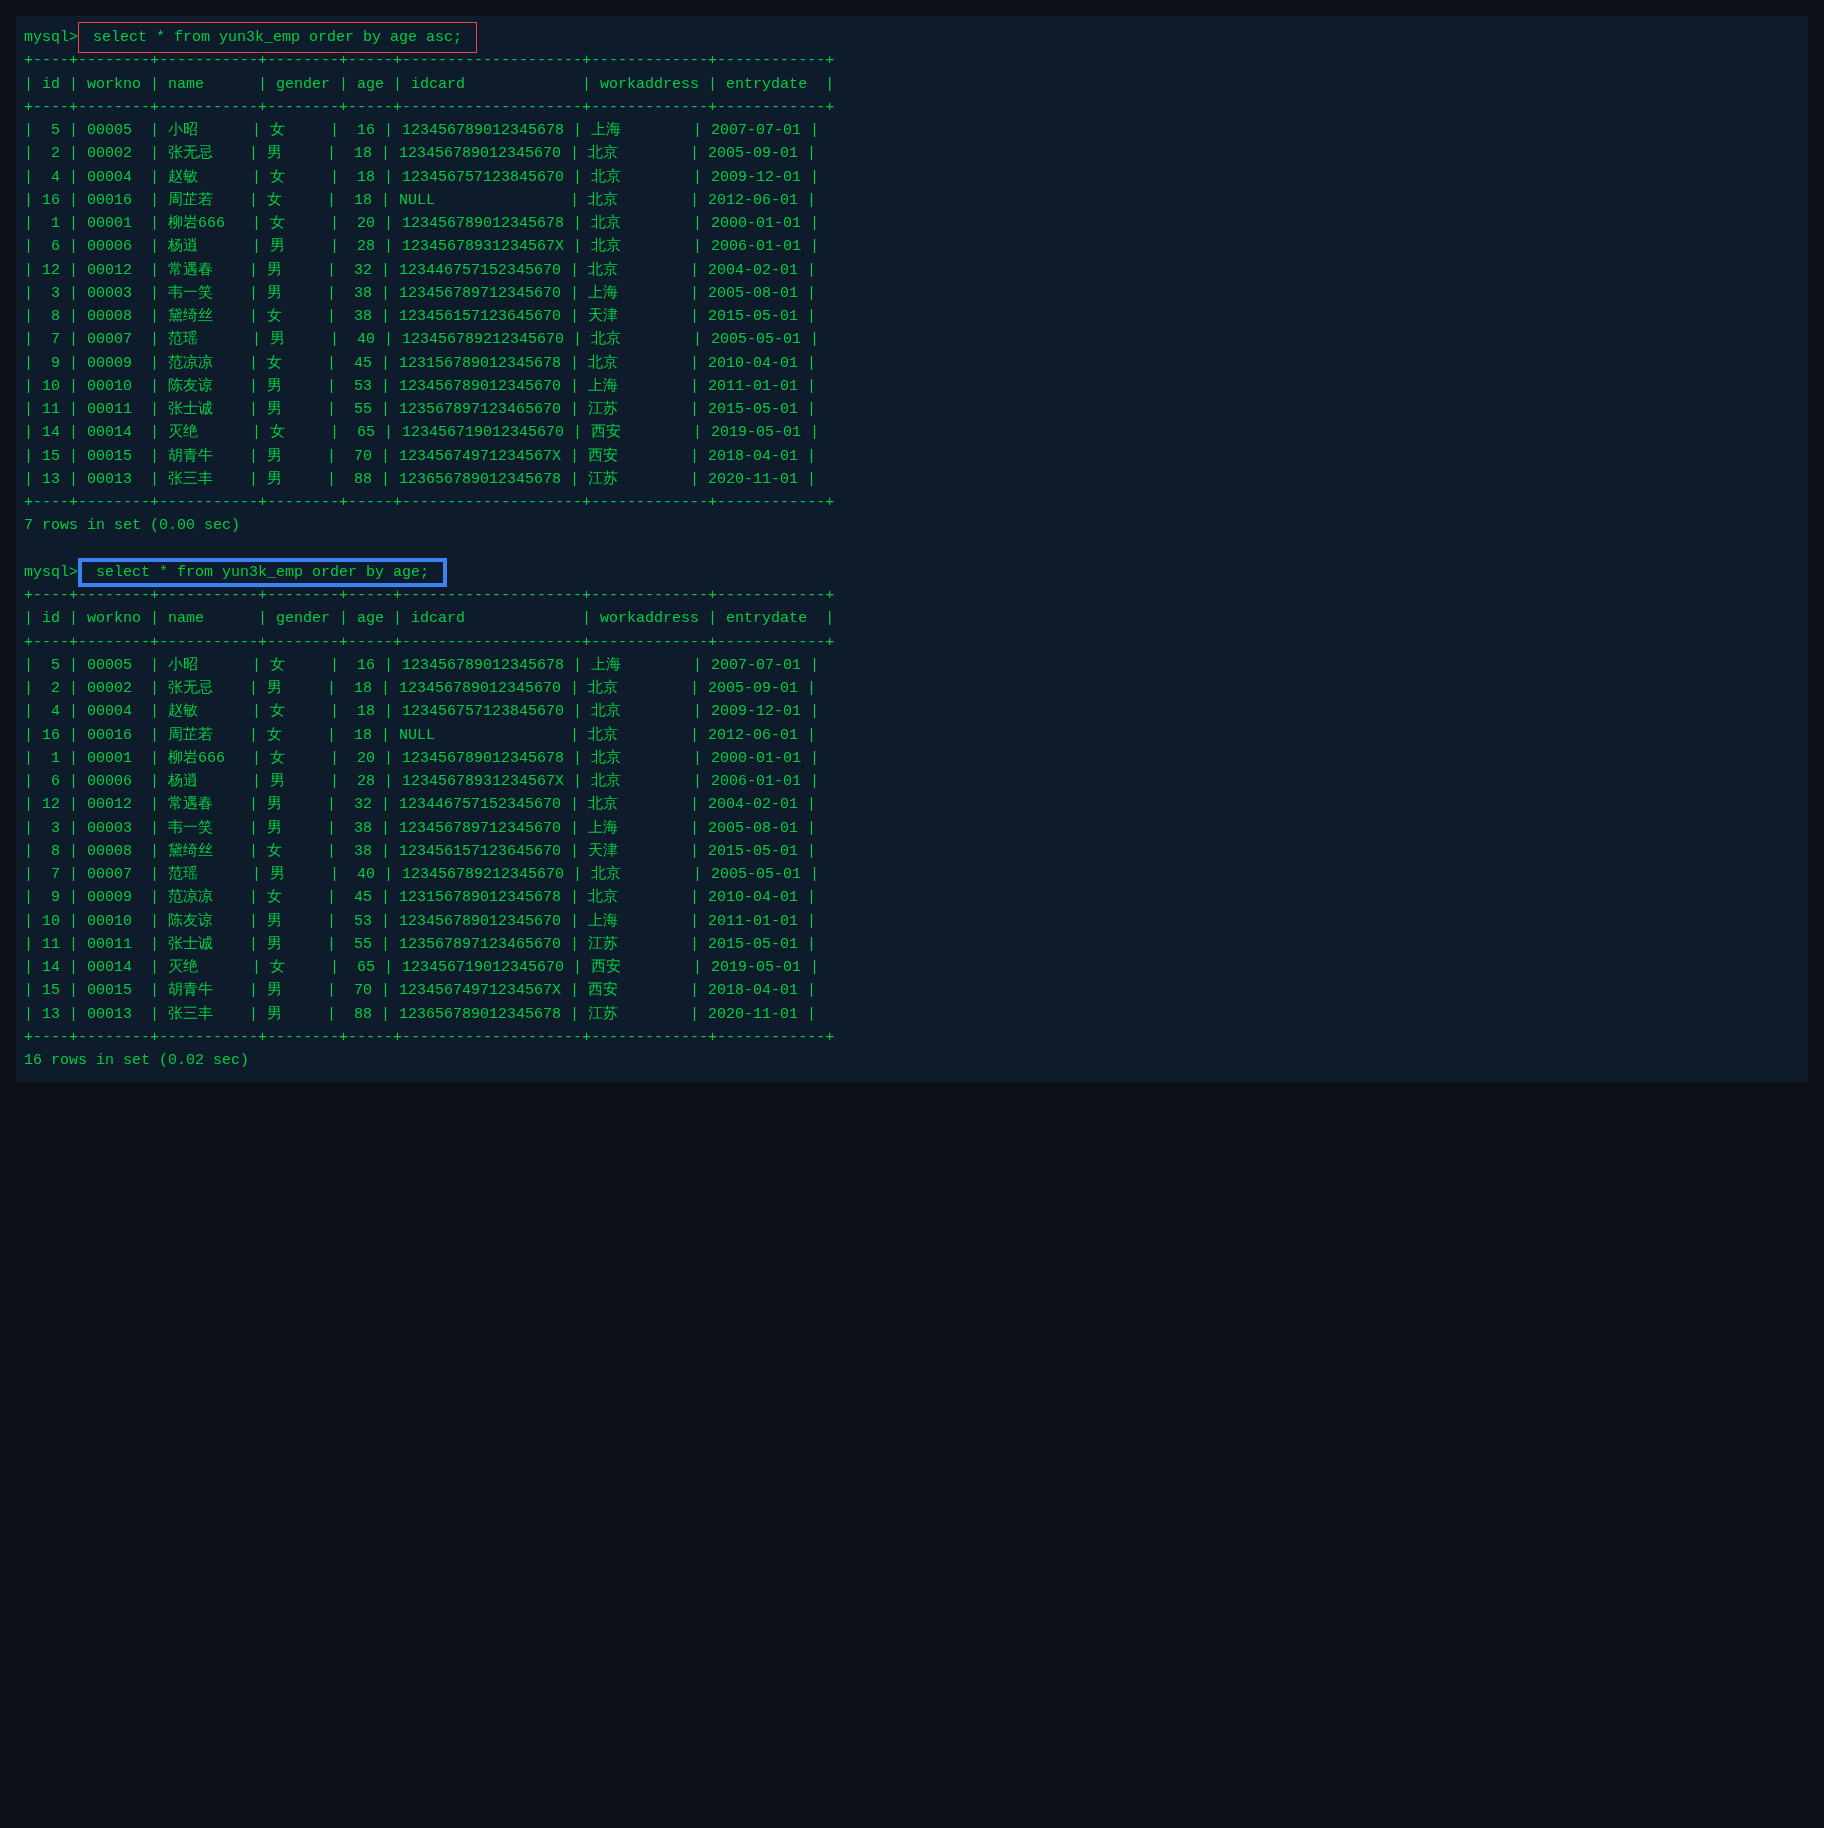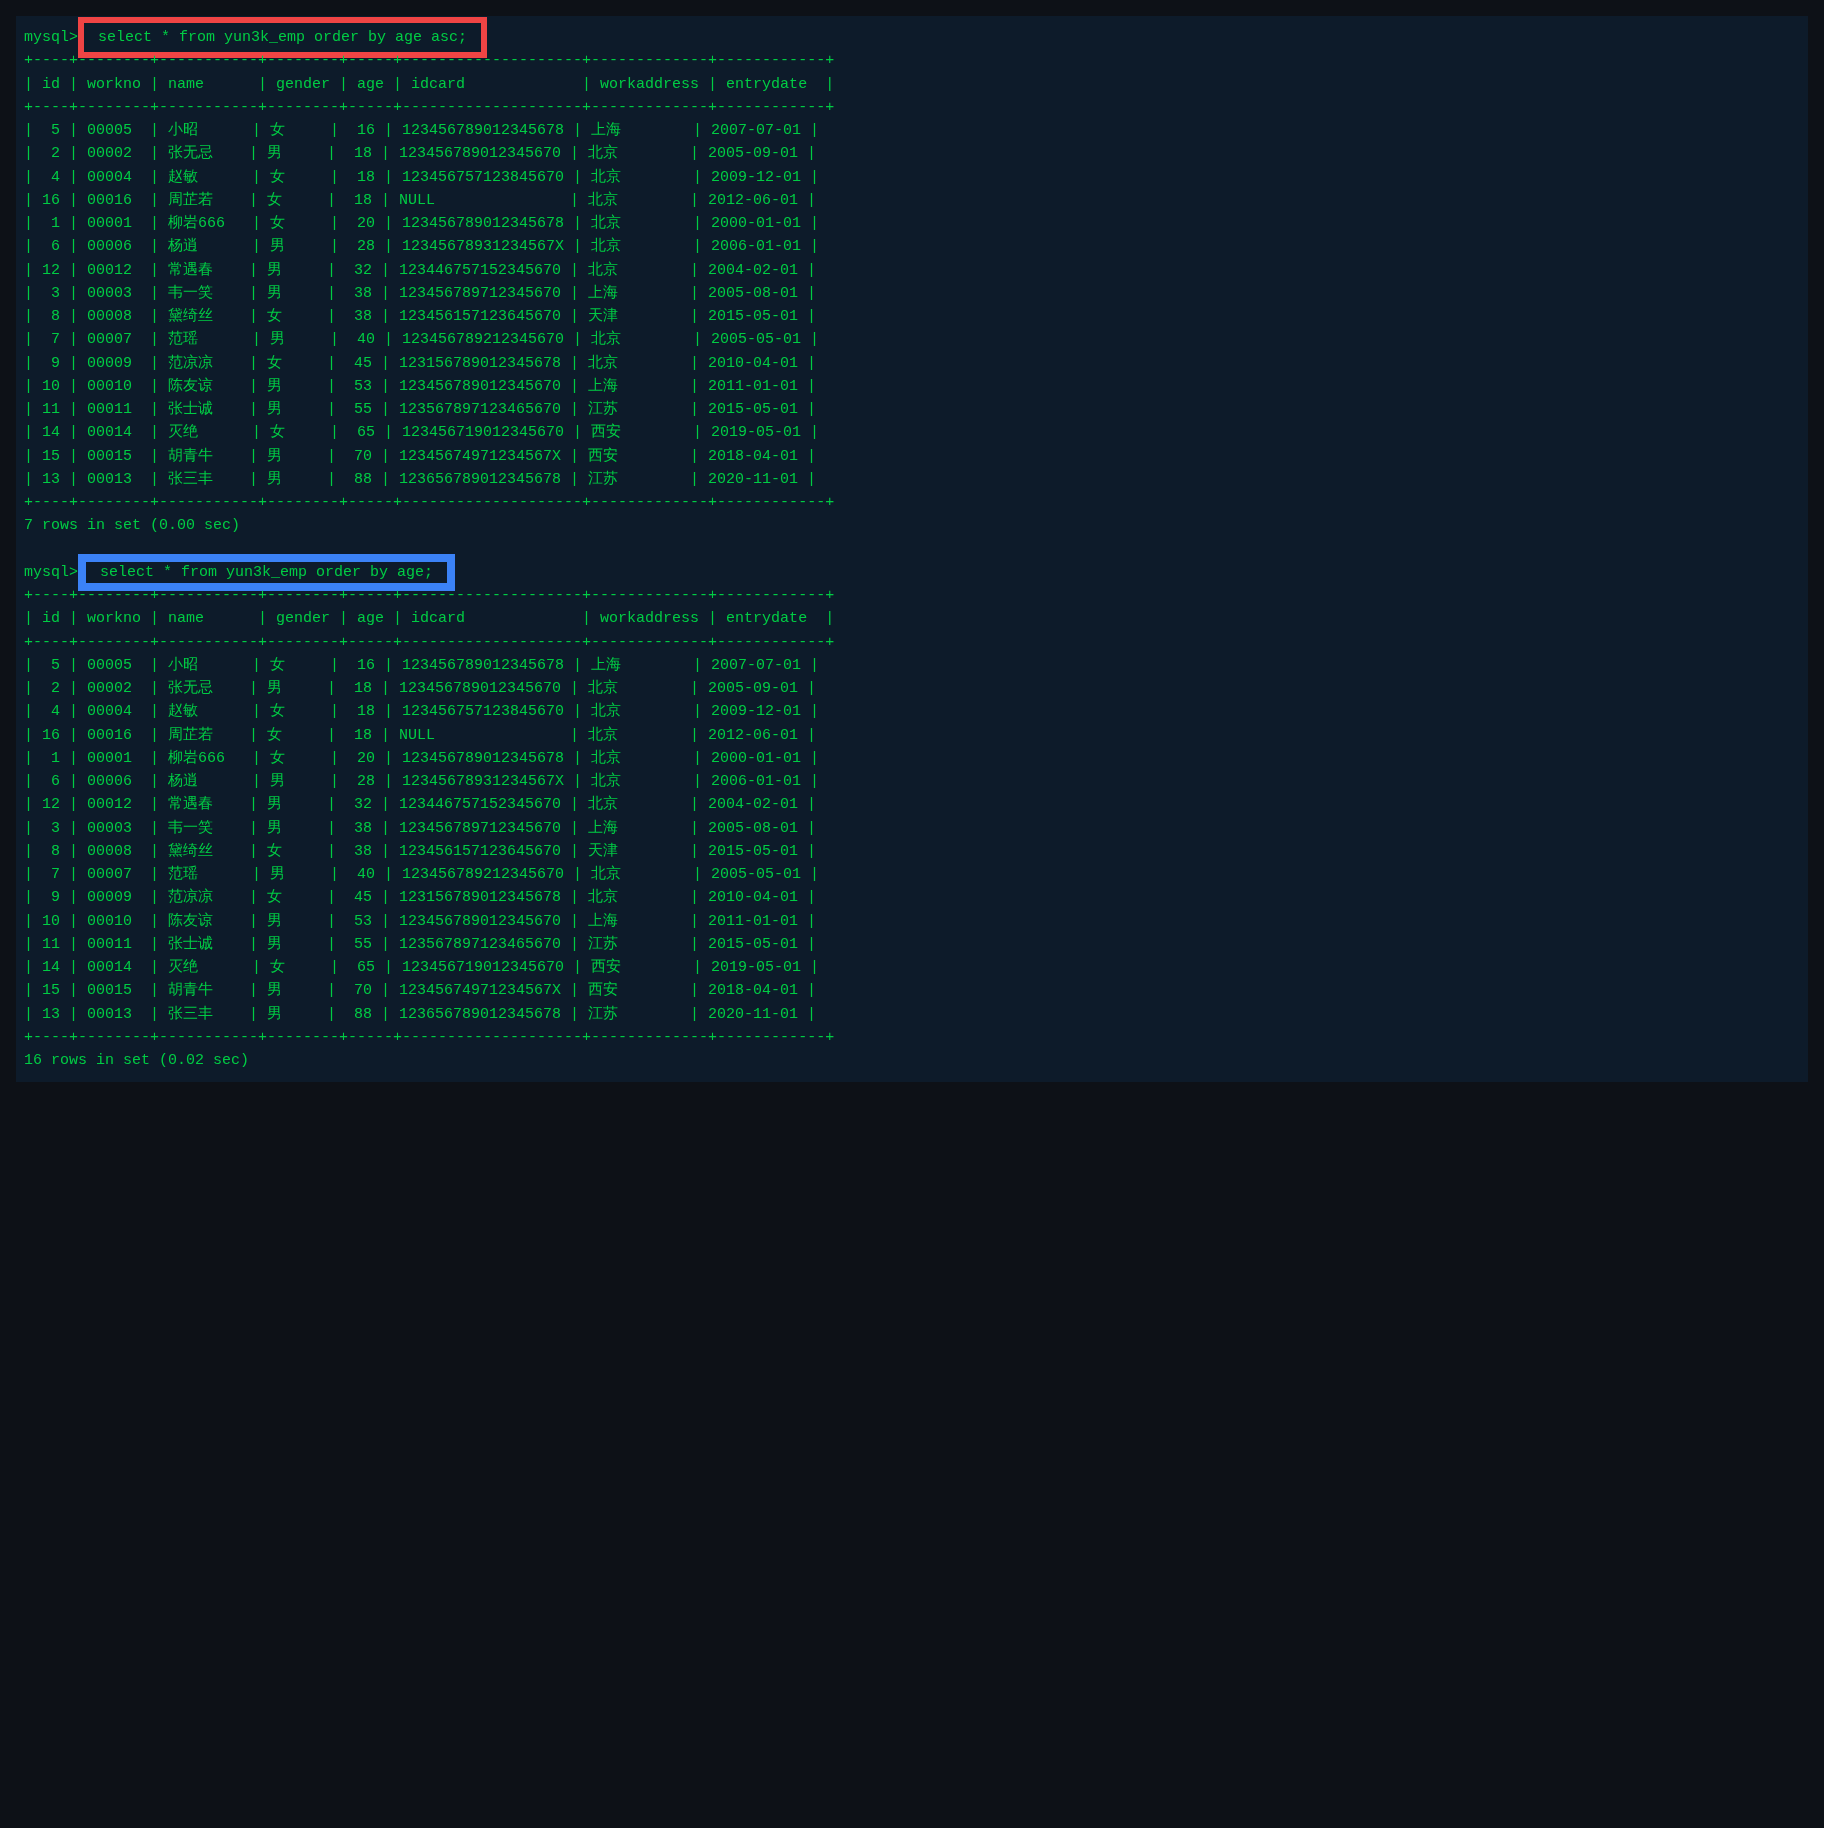--- a/index.html
+++ b/index.html
@@ -20,21 +20,21 @@
       font-size: 15px;
       color: #00cc44;
       white-space: pre;
       line-height: 1.55;
     }
   </style>
 </head>
 <body>
 
 <div class="terminal">
-  <pre><span style="color:#00cc44;">mysql&gt;</span><span style="border:6px solid #ef4444; display:inline; padding:6px 5px; color:#00cc44;text-align:right;"> select * from yun3k_emp order by age asc; </span>
+  <pre><span style="color:#00cc44;">mysql&gt;</span><span style="border:1px solid #ef4444; display:inline; padding:6px 5px; color:#00cc44;text-align:right;"> select * from yun3k_emp order by age asc; </span>
 <span>+----+--------+-----------+--------+-----+--------------------+-------------+------------+</span>
 <span>| id | workno | name      | gender | age | idcard             | workaddress | entrydate  |</span>
 <span>+----+--------+-----------+--------+-----+--------------------+-------------+------------+</span>
 <span>|  5 | 00005  | 小昭      | 女     |  16 | 123456789012345678 | 上海        | 2007-07-01 |</span>
 <span>|  2 | 00002  | 张无忌    | 男     |  18 | 123456789012345670 | 北京        | 2005-09-01 |</span>
 <span>|  4 | 00004  | 赵敏      | 女     |  18 | 123456757123845670 | 北京        | 2009-12-01 |</span>
 <span>| 16 | 00016  | 周芷若    | 女     |  18 | NULL               | 北京        | 2012-06-01 |</span>
 <span>|  1 | 00001  | 柳岩666   | 女     |  20 | 123456789012345678 | 北京        | 2000-01-01 |</span>
 <span>|  6 | 00006  | 杨逍      | 男     |  28 | 12345678931234567X | 北京        | 2006-01-01 |</span>
 <span>| 12 | 00012  | 常遇春    | 男     |  32 | 123446757152345670 | 北京        | 2004-02-01 |</span>
@@ -43,21 +43,21 @@
 <span>|  7 | 00007  | 范瑶      | 男     |  40 | 123456789212345670 | 北京        | 2005-05-01 |</span>
 <span>|  9 | 00009  | 范凉凉    | 女     |  45 | 123156789012345678 | 北京        | 2010-04-01 |</span>
 <span>| 10 | 00010  | 陈友谅    | 男     |  53 | 123456789012345670 | 上海        | 2011-01-01 |</span>
 <span>| 11 | 00011  | 张士诚    | 男     |  55 | 123567897123465670 | 江苏        | 2015-05-01 |</span>
 <span>| 14 | 00014  | 灭绝      | 女     |  65 | 123456719012345670 | 西安        | 2019-05-01 |</span>
 <span>| 15 | 00015  | 胡青牛    | 男     |  70 | 12345674971234567X | 西安        | 2018-04-01 |</span>
 <span>| 13 | 00013  | 张三丰    | 男     |  88 | 123656789012345678 | 江苏        | 2020-11-01 |</span>
 <span>+----+--------+-----------+--------+-----+--------------------+-------------+------------+</span>
 <span>7 rows in set (0.00 sec)</span>
 
-<span style="color:#00cc44;">mysql&gt;</span><span style="border:8px solid #3b82f6; display:inline; padding:2px 5px; color:#00cc44;"> select * from yun3k_emp order by age; </span>
+<span style="color:#00cc44;">mysql&gt;</span><span style="border:4px solid #3b82f6; display:inline; padding:2px 5px; color:#00cc44;"> select * from yun3k_emp order by age; </span>
 <span>+----+--------+-----------+--------+-----+--------------------+-------------+------------+</span>
 <span>| id | workno | name      | gender | age | idcard             | workaddress | entrydate  |</span>
 <span>+----+--------+-----------+--------+-----+--------------------+-------------+------------+</span>
 <span>|  5 | 00005  | 小昭      | 女     |  16 | 123456789012345678 | 上海        | 2007-07-01 |</span>
 <span>|  2 | 00002  | 张无忌    | 男     |  18 | 123456789012345670 | 北京        | 2005-09-01 |</span>
 <span>|  4 | 00004  | 赵敏      | 女     |  18 | 123456757123845670 | 北京        | 2009-12-01 |</span>
 <span>| 16 | 00016  | 周芷若    | 女     |  18 | NULL               | 北京        | 2012-06-01 |</span>
 <span>|  1 | 00001  | 柳岩666   | 女     |  20 | 123456789012345678 | 北京        | 2000-01-01 |</span>
 <span>|  6 | 00006  | 杨逍      | 男     |  28 | 12345678931234567X | 北京        | 2006-01-01 |</span>
 <span>| 12 | 00012  | 常遇春    | 男     |  32 | 123446757152345670 | 北京        | 2004-02-01 |</span>

